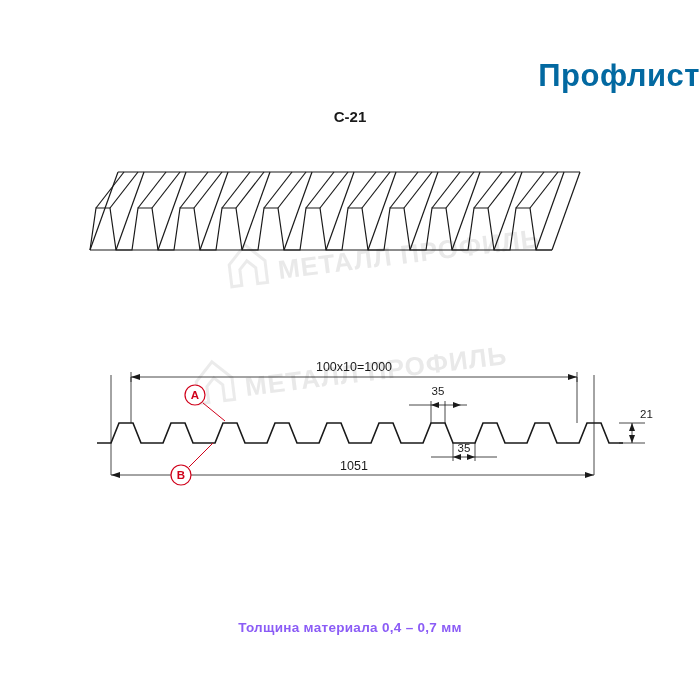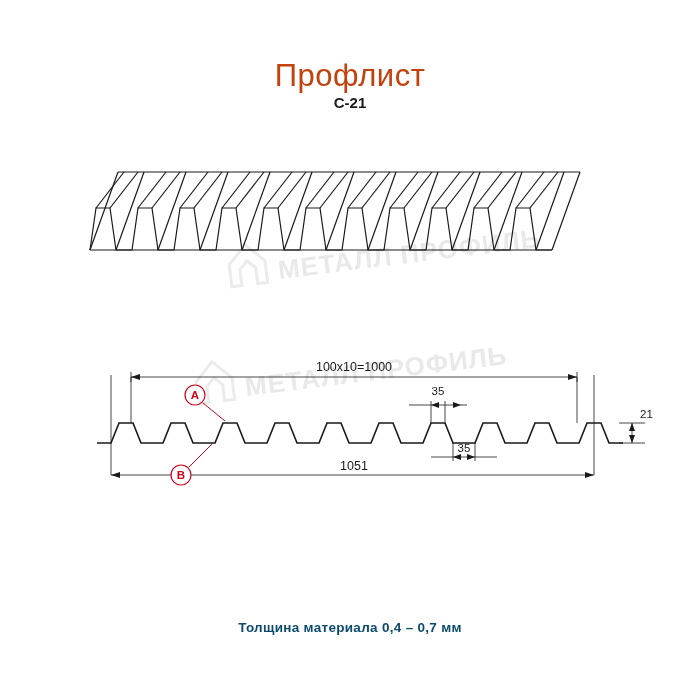--- a/index.html
+++ b/index.html
@@ -19,46 +19,46 @@
     position: relative;
     width: 700px;
     height: 700px;
     box-sizing: border-box;
   }
   .title {
     position: absolute;
     top: 58px;
     left: 0;
     width: 700px;
-    text-align: center;
+    text-align: right;
     font-size: 31px;
-    font-weight: normal;
+    font-weight: bold;
     letter-spacing: 0.5px;
-    color: #c2410c;
+    color: #0369a1;
   }
   .subtitle {
     position: absolute;
-    top: 94px;
+    top: 108px;
     left: 0;
     width: 700px;
     text-align: center;
     font-size: 15px;
     font-weight: bold;
     color: #1a1a1a;
   }
   .footer-note {
     position: absolute;
     top: 620px;
     left: 0;
     width: 700px;
     text-align: center;
     font-size: 13.5px;
     font-weight: bold;
     letter-spacing: 0.3px;
-    color: #0c4a6e;
+    color: #8b5cf6;
   }
   .iso-wrap {
     position: absolute;
     left: 80px;
     top: 150px;
     width: 540px;
     height: 150px;
   }
   .drawing-wrap {
     position: absolute;

